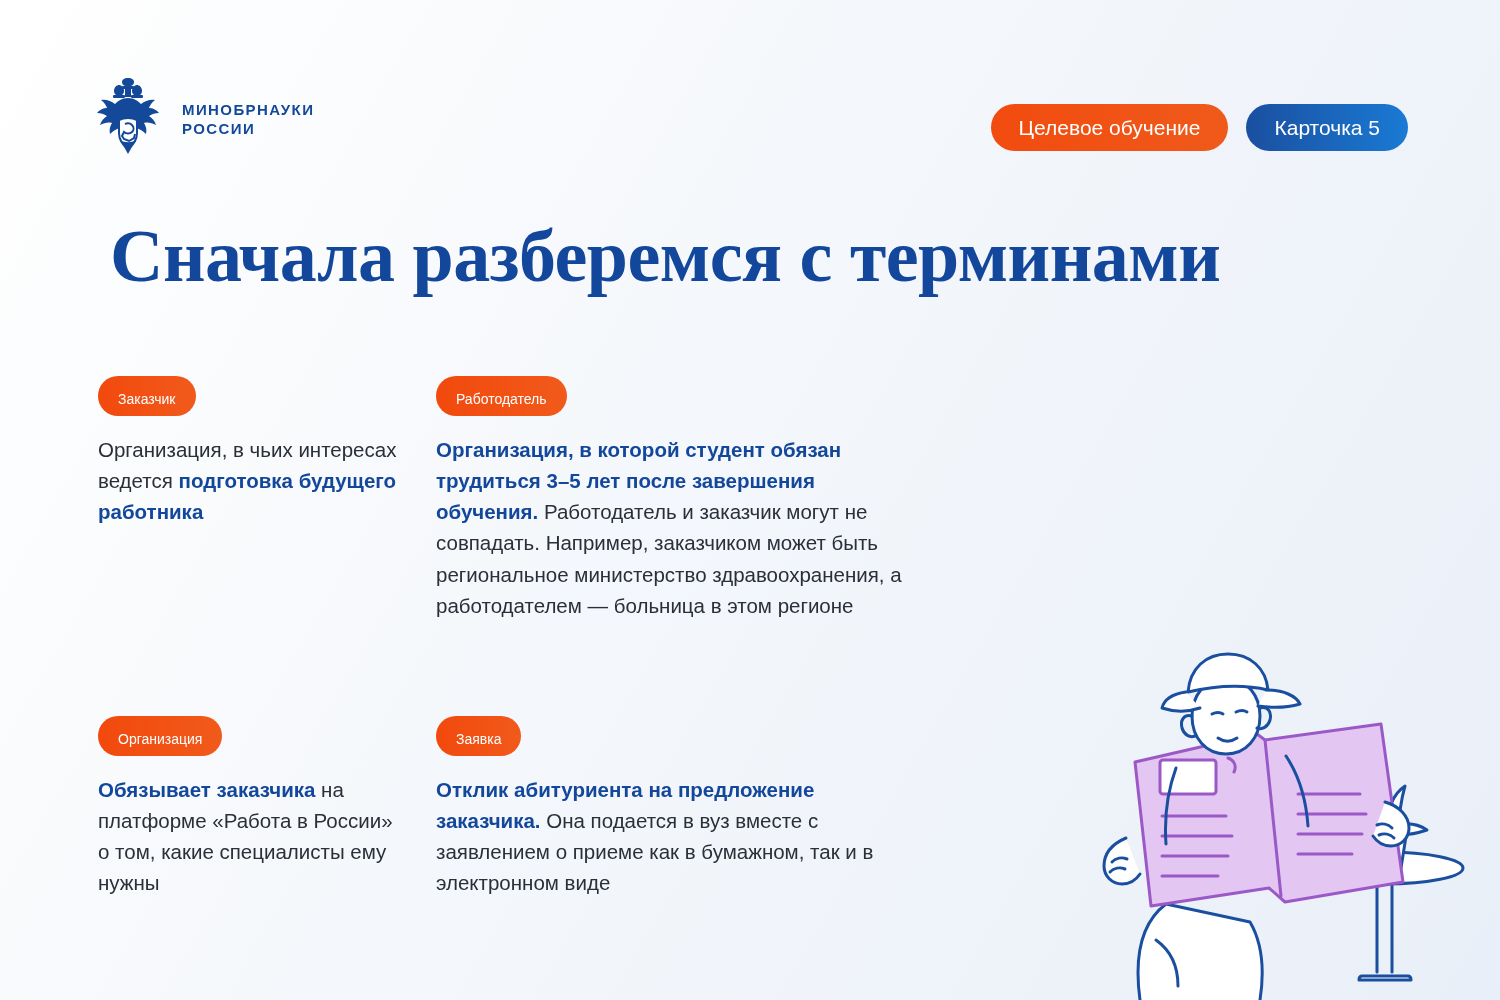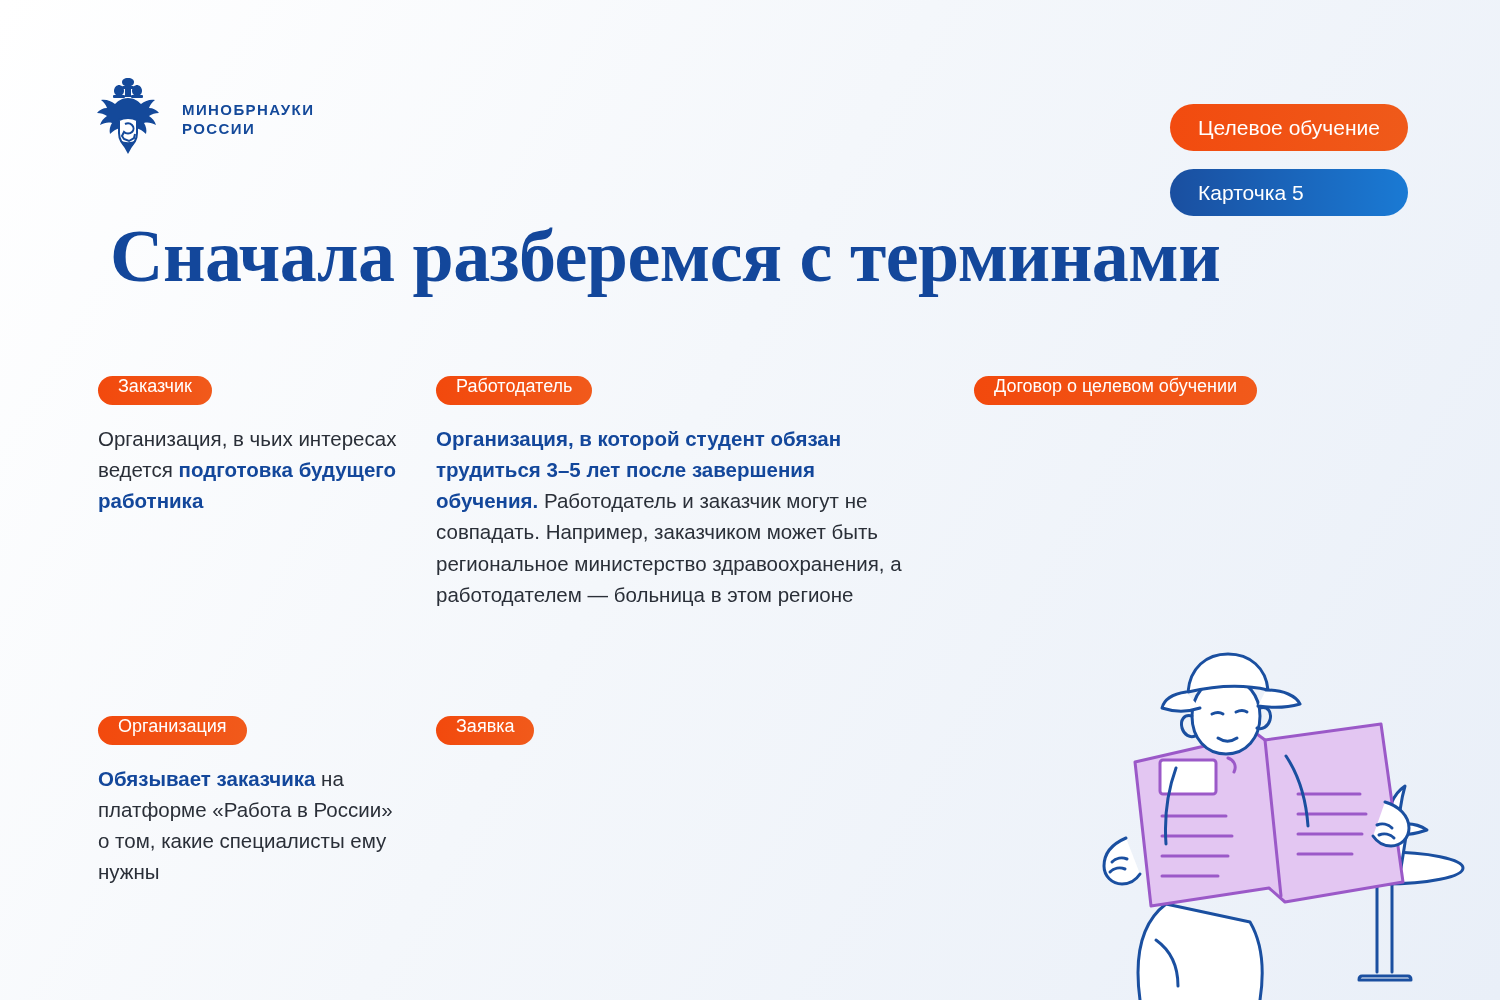--- a/index.html
+++ b/index.html
@@ -47,21 +47,20 @@
   }
 
   .brand-text span { display: block; }
 
   .tags {
     position: absolute;
     top: 26px;
     right: 0;
     display: flex;
     gap: 18px;
-    flex-direction: column;
   }
 
   .tag {
     border-radius: 24px;
     padding: 12px 28px;
     font-size: 21px;
     color: #ffffff;
     line-height: 1.1;
     white-space: nowrap;
   }
@@ -105,22 +104,22 @@
   .col-2 { left: 338px; width: 470px; }
   .col-3 { left: 876px; width: 470px; }
 
   .block { margin-bottom: 0; }
 
   .chip {
     display: inline-block;
     background: linear-gradient(90deg, #f2490d 0%, #f15a1b 100%);
     color: #ffffff;
     border-radius: 20px;
-    padding: 1px 20px 10px;
-    font-size: 18px;
+    padding: 16px 20px 10px;
+    font-size: 14px;
     line-height: 1;
     white-space: nowrap;
   }
 
   .body-text {
     margin-top: 18px;
     font-size: 20.5px;
     line-height: 1.52;
     color: #2a2f38;
   }
@@ -199,26 +198,26 @@
     </div>
   </div>
 
   <div class="col col-2">
     <div class="block">
       <div class="chip">Работодатель</div>
       <div class="body-text"><b>Организация, в которой студент обязан трудиться 3–5 лет после завершения обучения.</b> Работодатель и заказчик могут не совпадать. Например, заказчиком может быть региональное министерство здравоохранения, а работодателем — больница в этом регионе</div>
     </div>
     <div class="block row-2">
       <div class="chip">Заявка</div>
+      <div class="body-text"><b>Отклик абитуриента на предложение заказчика.</b> Она подается в вуз вместе с заявлением о приеме как в бумажном, так и в электронном виде</div>
     </div>
   </div>
 
   <div class="col col-3">
     <div class="block">
-      <div class="chip">Договор о целевом обучении</div>
     </div>
   </div>
 </div>
 
 <div class="illustration">
   <svg viewBox="0 0 560 420" width="560" height="420" aria-hidden="true">
     <g fill="none" stroke="#1a4fa0" stroke-width="3" stroke-linecap="round" stroke-linejoin="round">
 
       <ellipse cx="455" cy="288" rx="78" ry="16" fill="#ffffff"></ellipse>
       <path d="M447 300v92M462 300v92"></path>

